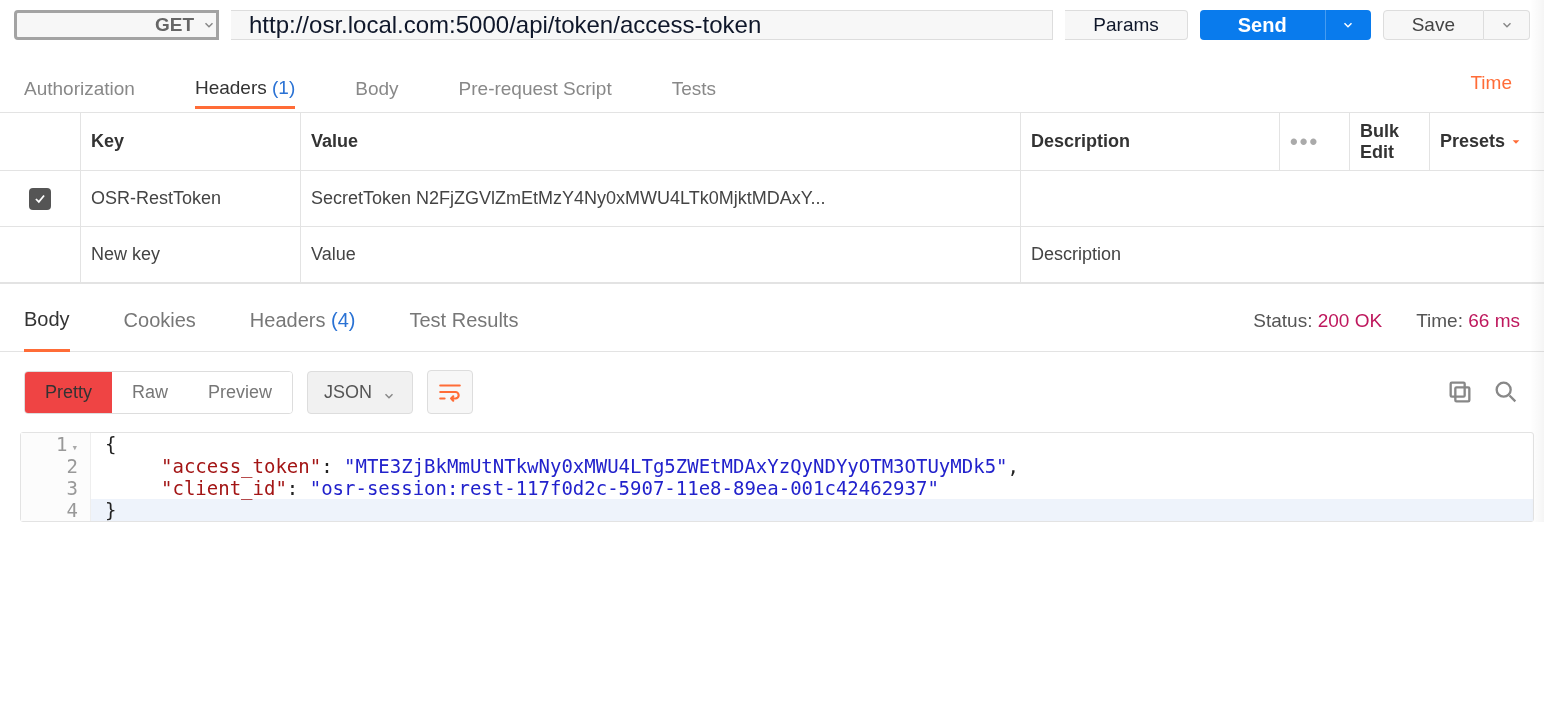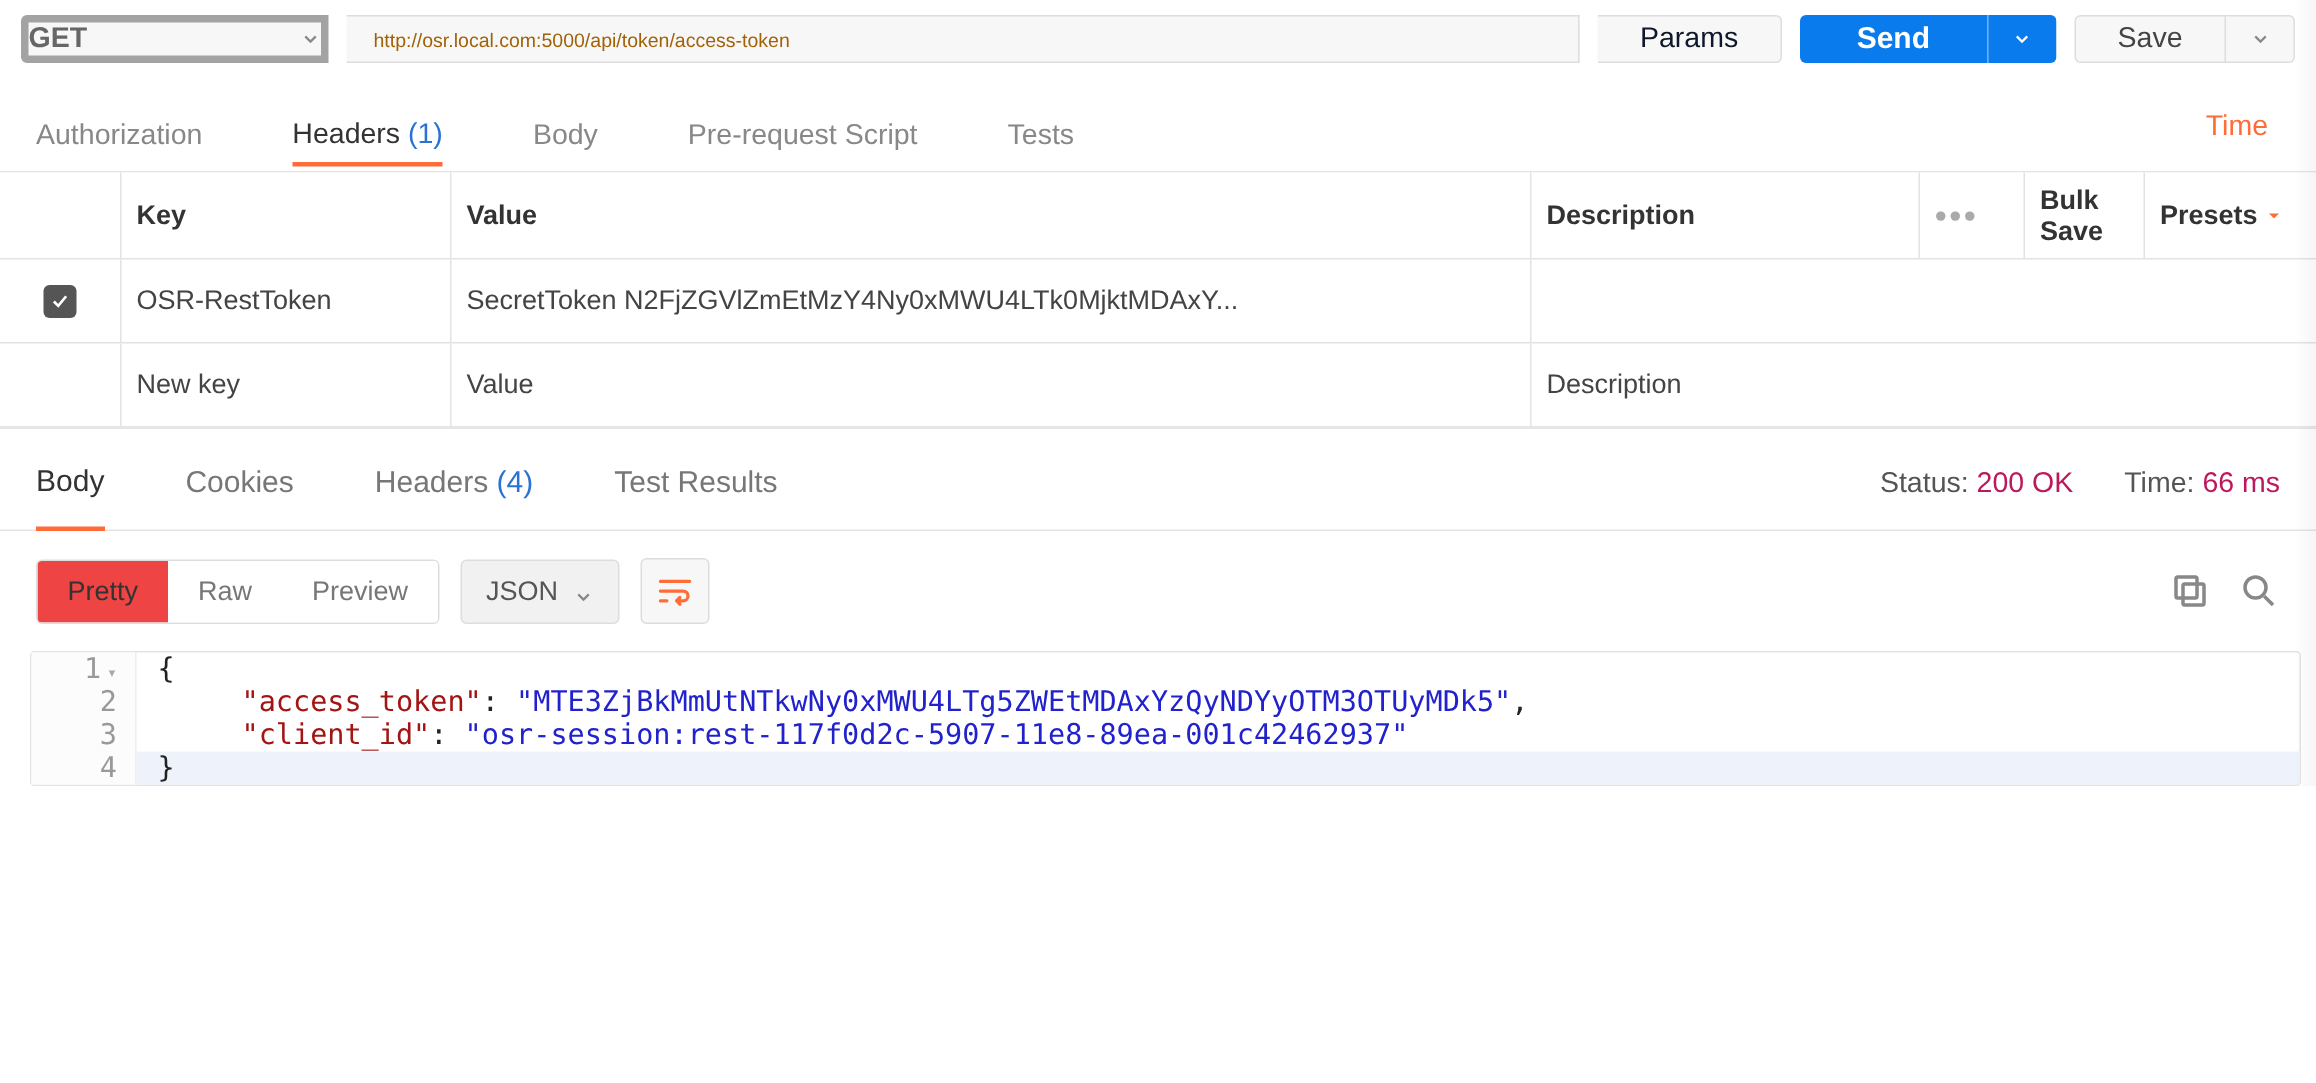--- a/index.html
+++ b/index.html
@@ -1,22 +1,22 @@
 <!DOCTYPE html>
 <html><head>
 <meta charset="utf-8">
 <style>
 * { box-sizing: border-box; margin: 0; padding: 0; }
 body { font-family: -apple-system, BlinkMacSystemFont, "Segoe UI", Helvetica, Arial, sans-serif; font-size: 17px; color: #555; background: #fff; width: 1544px; }
 .container { padding: 0; position: relative; }
 
 
 .request-bar { display: flex; gap: 12px; padding: 10px 14px; align-items: stretch; }
-.method-select { display: flex; align-items: center; justify-content: space-between; gap: 8px; width: 205px; background: #f7f7f7; border: 5px solid #a3a3a3; border-radius: 4px 0 0 4px; color: #666; font-weight: 600; font-size: 19px; cursor: pointer; }
-.url-field { flex: 1; display: flex; align-items: center; padding: 0 18px; background: #f7f7f7; border: 1px solid #ddd; border-left: none; font-size: 13px; color: #a16207; }
+.method-select { display: flex; align-items: center; justify-content: flex-end; gap: 8px; width: 205px; background: #f7f7f7; border: 3px solid #a3a3a3; border-radius: 4px 0 0 4px; color: #666; font-weight: 600; font-size: 19px; cursor: pointer; }
+.url-field { flex: 1; display: flex; align-items: center; padding: 0 18px; background: #f7f7f7; border: 1px solid #ddd; border-left: none; font-size: 24px; color: #0f172a; }
 .params-btn { padding: 0 28px; background: #f7f7f7; border: 1px solid #ddd; border-left: none; border-radius: 0 4px 4px 0; font-size: 19px; color: #0f172a; cursor: pointer; display:flex; align-items:center; }
 .send-group { display: flex; }
 .send-btn { padding: 0 38px; background: #097bed; color: #fff; border: none; border-radius: 4px 0 0 4px; font-size: 20px; font-weight: 600; cursor: pointer; }
 .send-caret { width: 46px; background: #097bed; border: none; border-left: 1px solid rgba(255,255,255,.25); border-radius: 0 4px 4px 0; color: #fff; display:flex; align-items:center; justify-content:center; cursor:pointer; }
 .save-group { display: flex; }
 .save-btn { padding: 0 28px; background: #f7f7f7; border: 1px solid #ddd; border-radius: 4px 0 0 4px; color: #444; font-size: 19px; cursor: pointer; }
 .save-caret { width: 46px; background: #f7f7f7; border: 1px solid #ddd; border-left: none; border-radius: 0 4px 4px 0; color: #888; display:flex; align-items:center; justify-content:center; cursor:pointer; }
 .caret-svg { width: 14px; height: 14px; }
 
 
@@ -126,21 +126,21 @@
 
 <div class="headers-table">
   <div class="headers-head">
     <div></div>
     <div>Key</div>
     <div>Value</div>
     <div>Description</div>
     <div>
           <span class="dots">•••</span>
         </div>
-    <div class="bulk-edit">Bulk Save</div>
+    <div class="bulk-edit">Bulk Edit</div>
     <div class="presets">
       <span>Presets</span>
       <svg width="10" height="10" viewBox="0 0 24 24">
             <path d="M4 8l8 8 8-8z" fill="#ff6c37"></path>
           </svg>
     </div>
   </div>
   <div class="headers-row">
     <div>
       <span class="chkbox">

